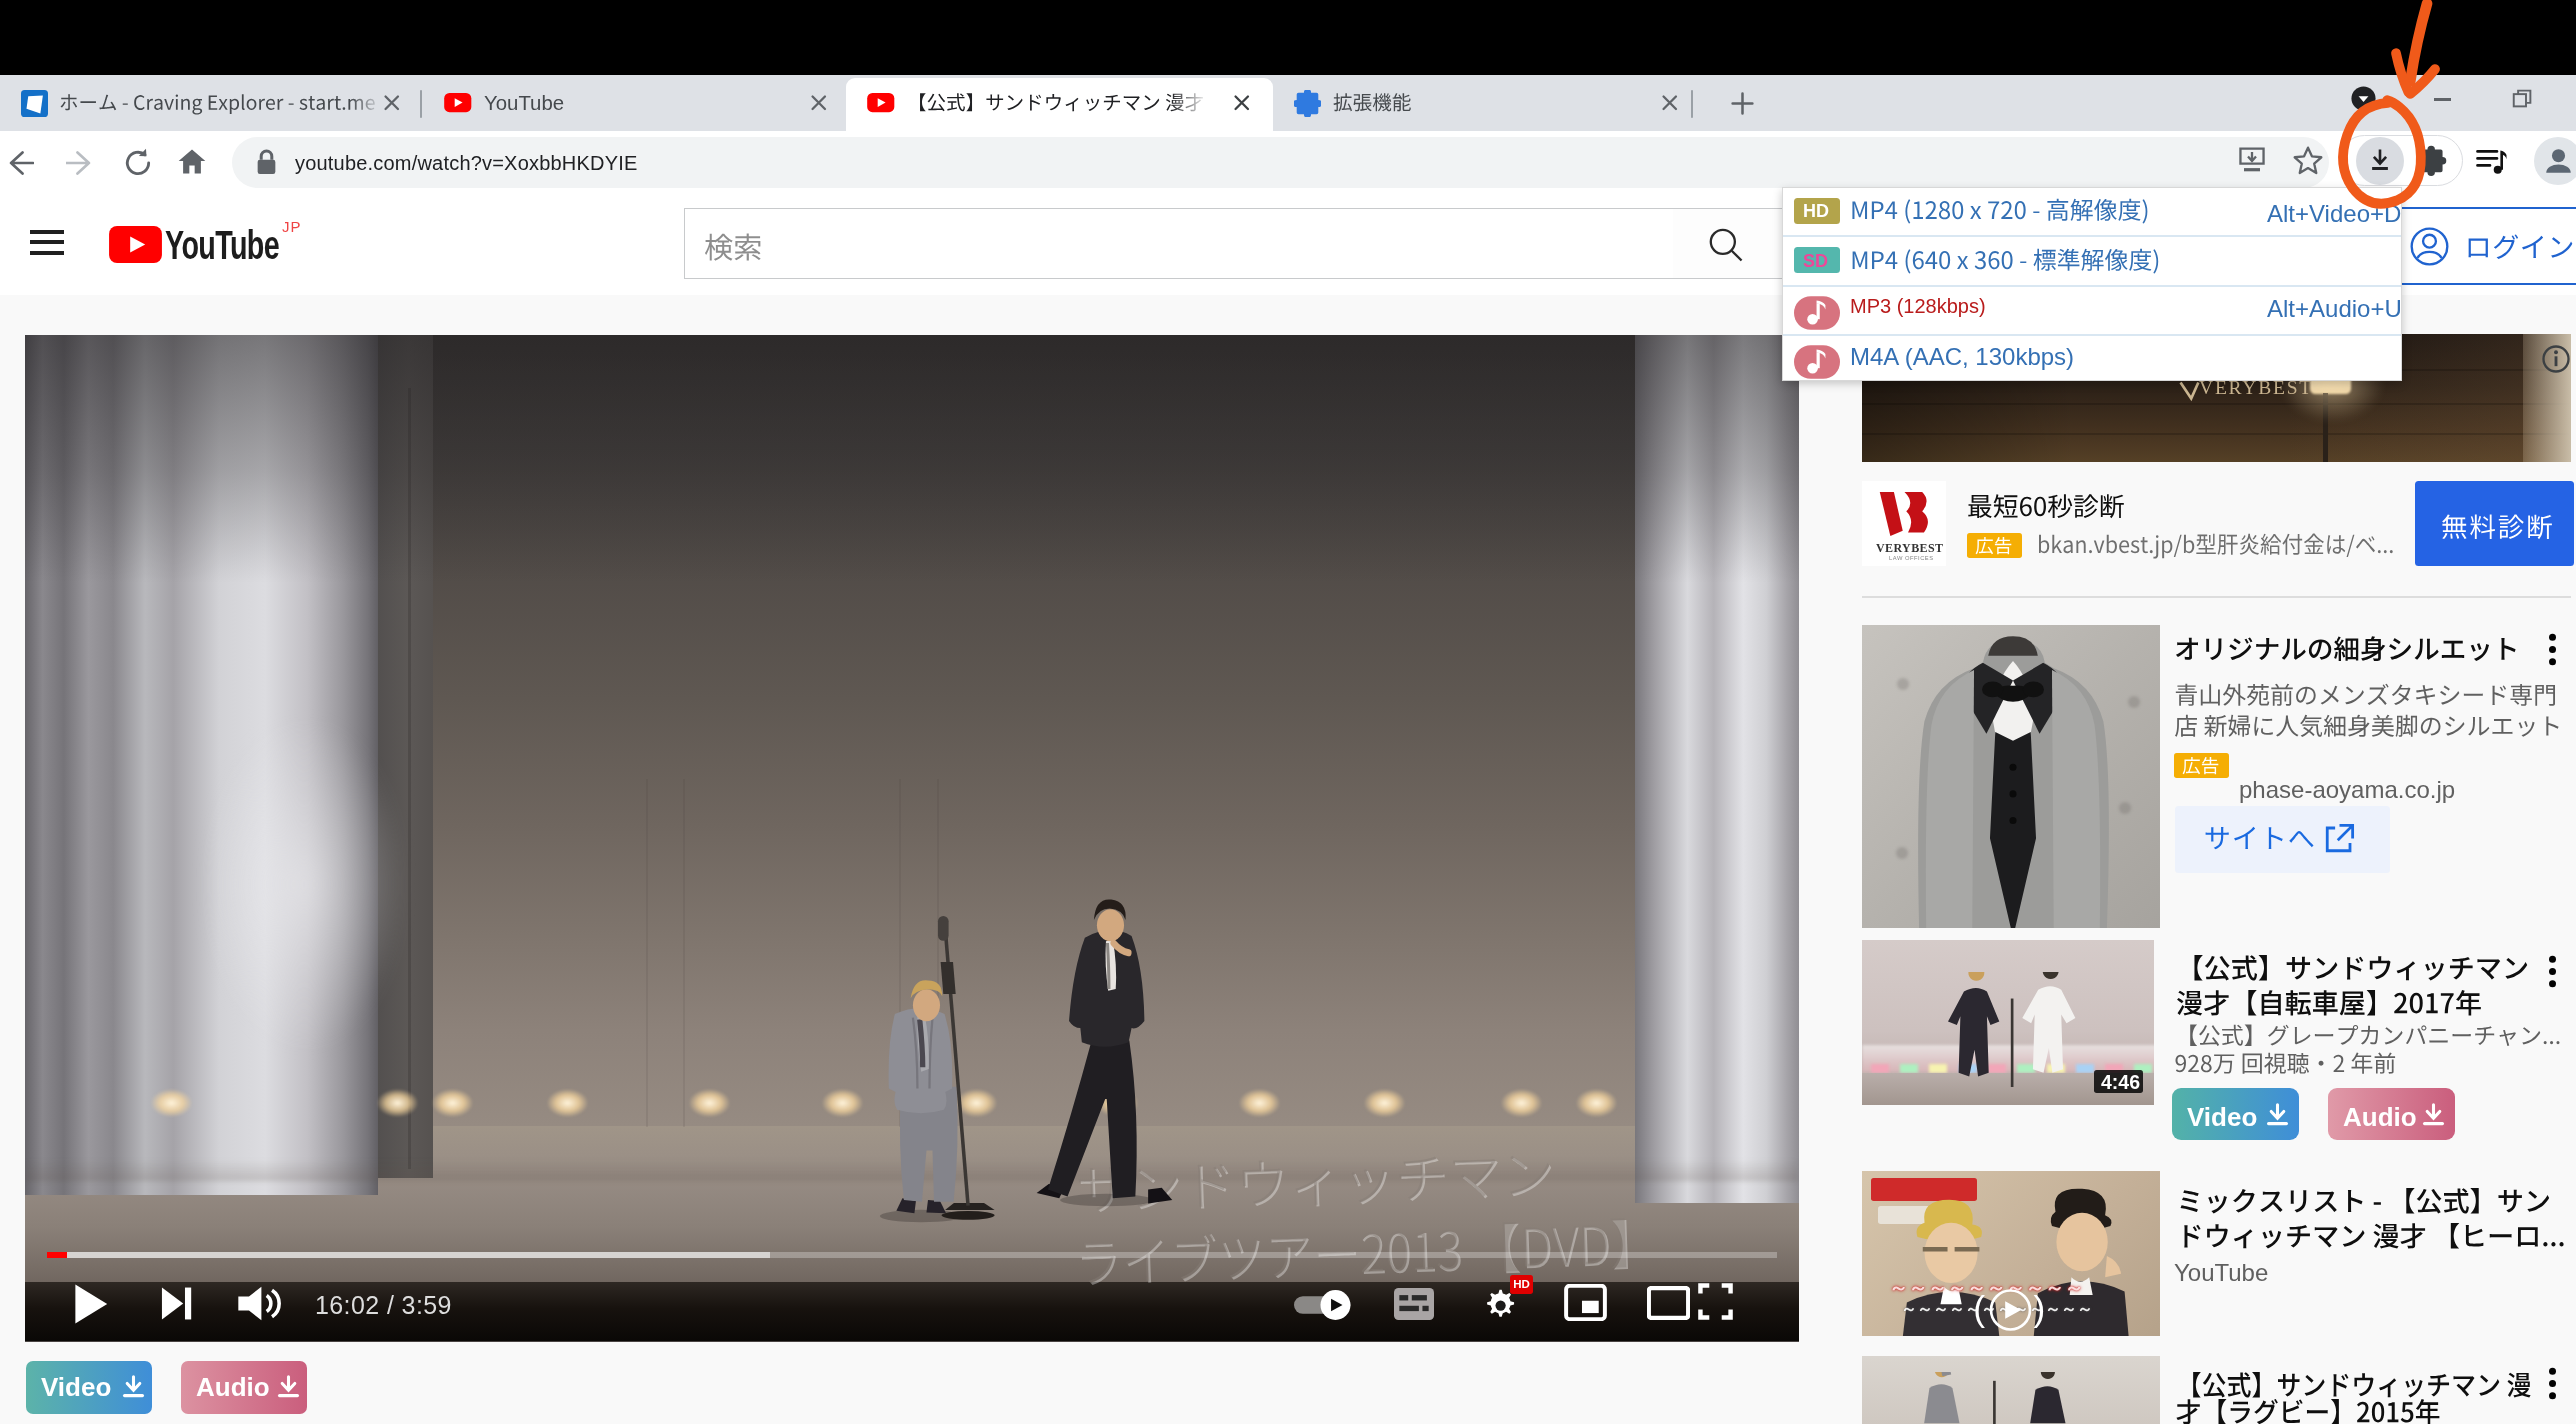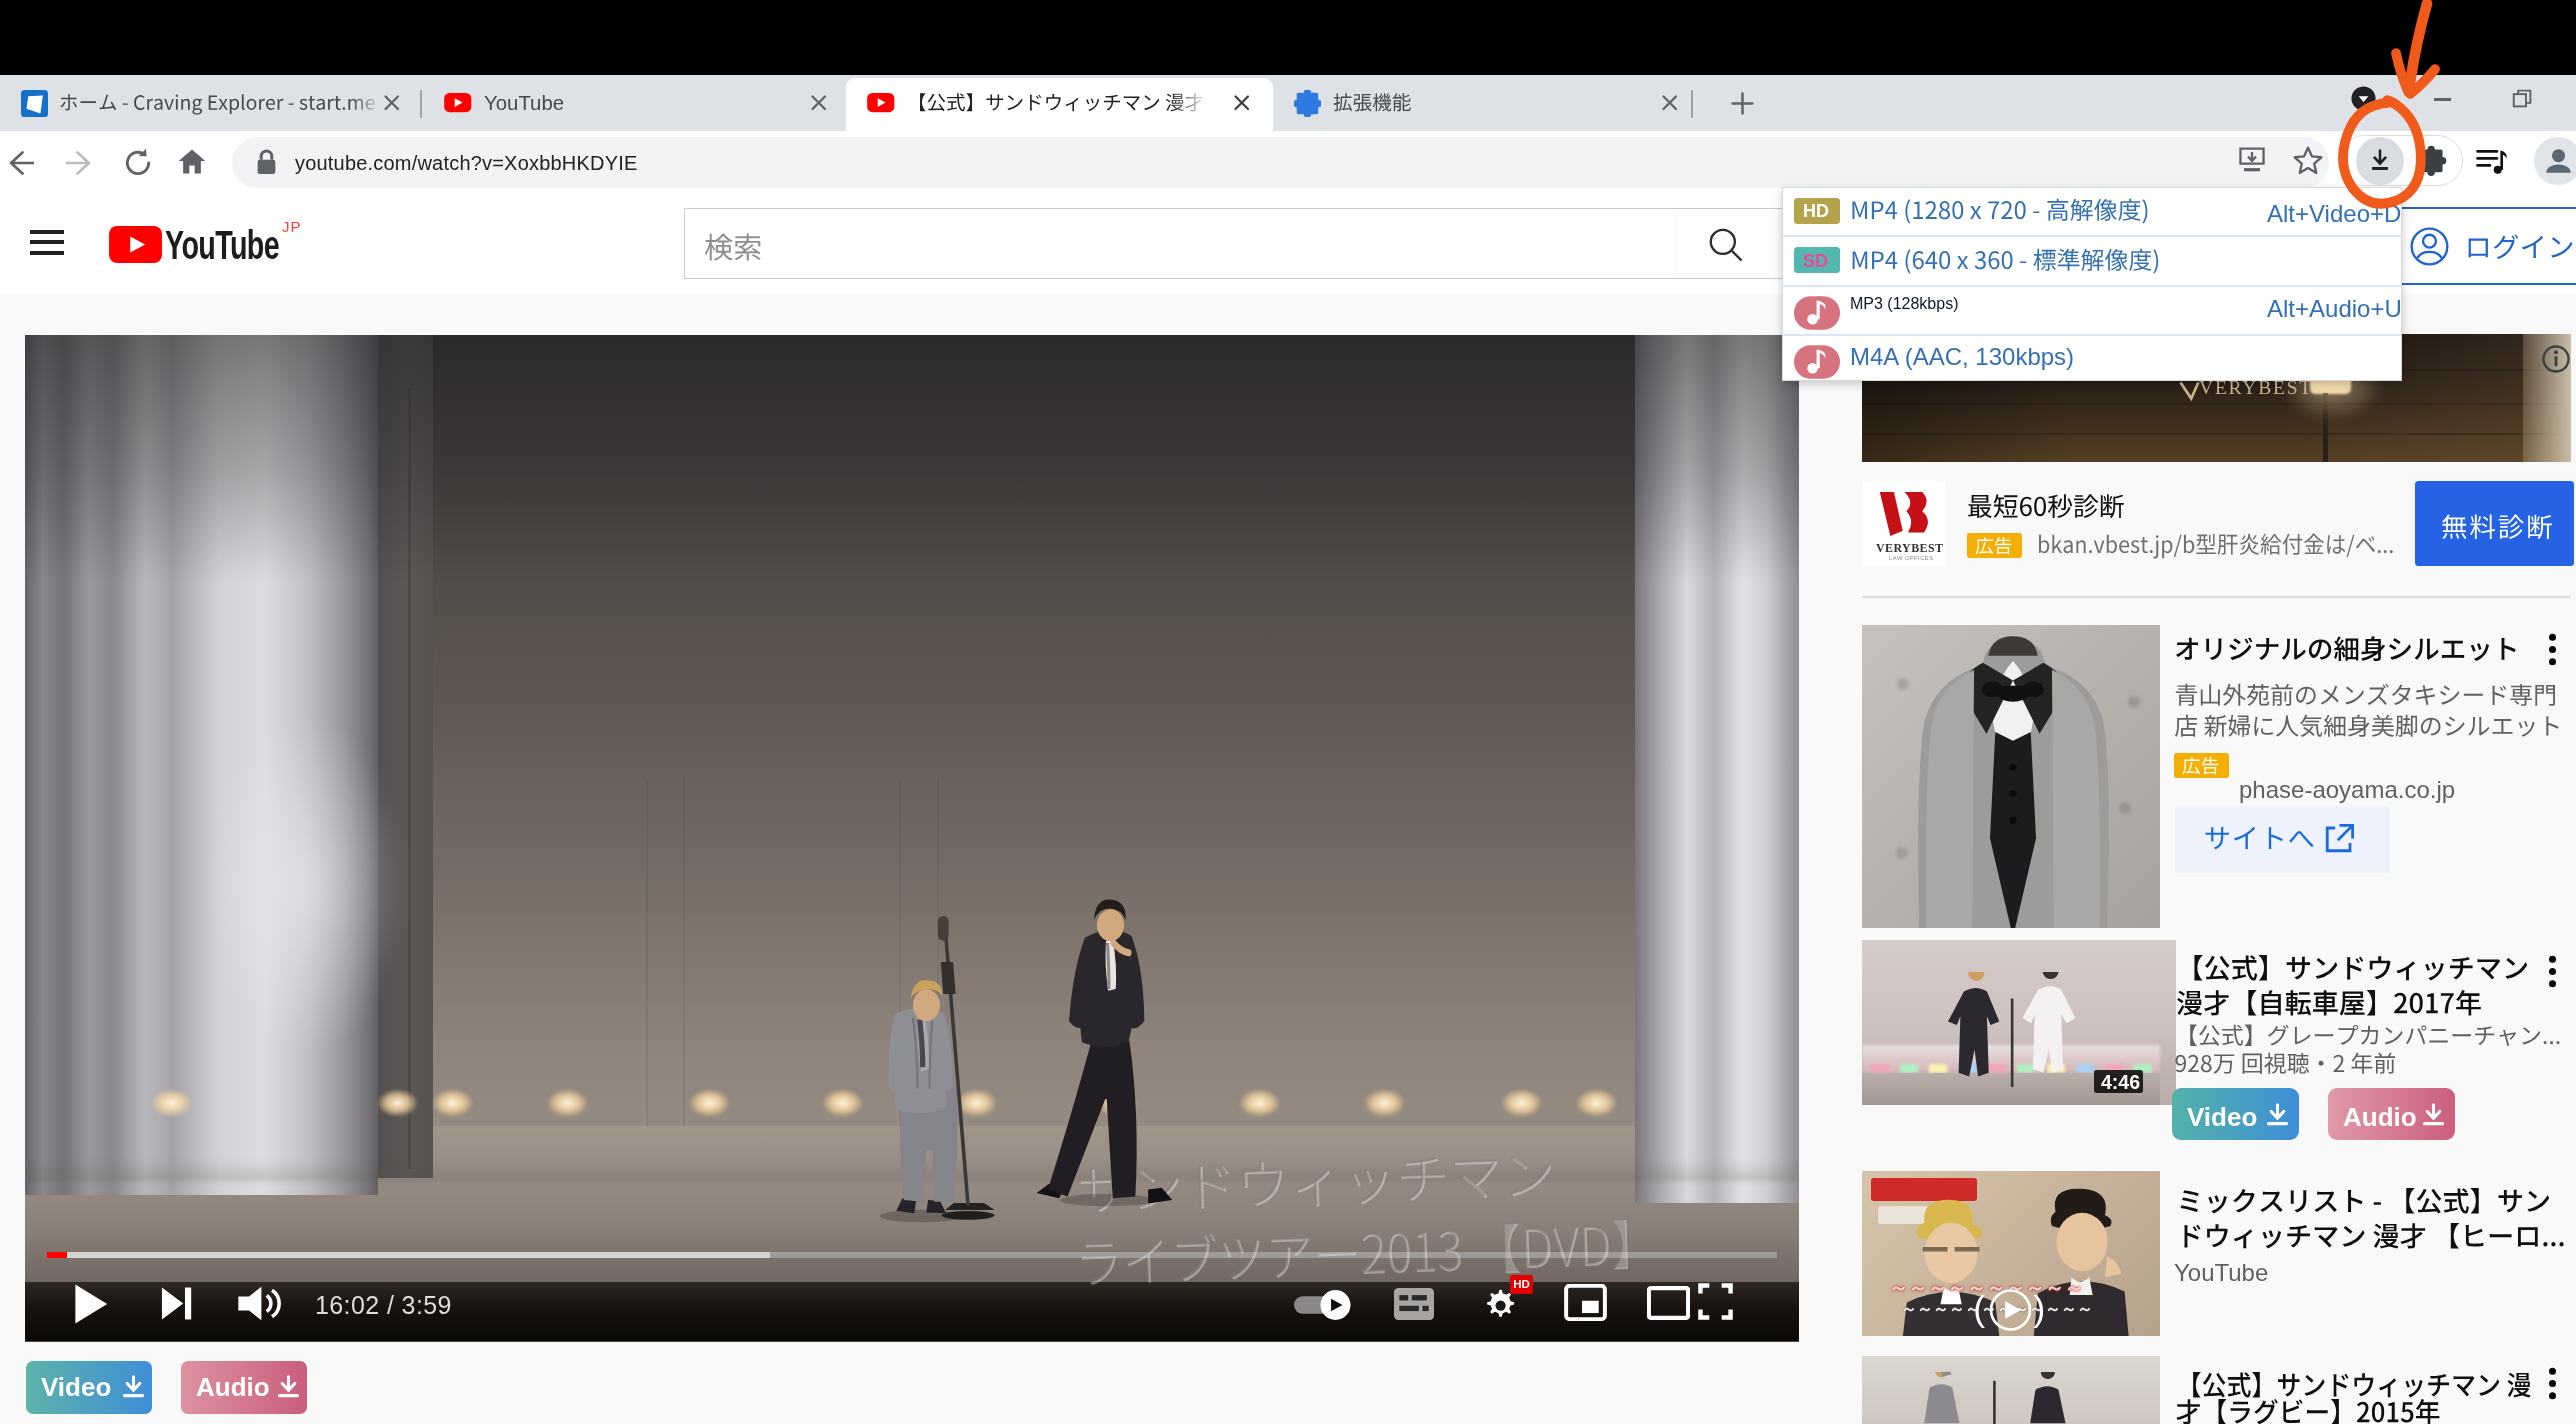--- a/index.html
+++ b/index.html
@@ -358,21 +358,21 @@
     </svg>
 <svg class="ab" style="left:2322px;top:821px;" width="35" height="35" viewBox="0 0 40 40">
       <path d="M15 8 H6 V34 H32 V25" stroke="#1a6ae0" stroke-width="3.2" fill="none"></path>
       <path d="M20 5 H35 V20 M35 5 L18 22" stroke="#1a6ae0" stroke-width="3.2" fill="none"></path>
     </svg>
 <svg class="ab" style="left:2542px;top:632px;" width="21" height="35" viewBox="0 0 24 40">
       <circle cx="12" cy="6" r="4" fill="#030303"></circle>
       <circle cx="12" cy="20" r="4" fill="#030303"></circle>
       <circle cx="12" cy="34" r="4" fill="#030303"></circle>
     </svg>
-<div class="ab" style="left:1862px;top:940px;width:314px;height:165px;overflow:hidden;background:linear-gradient(180deg,#d5cbc9 0%,#cdc1bf 55%,#c3b5b2 75%,#baaca8 100%)">
+<div class="ab" style="left:1862px;top:940px;width:292px;height:165px;overflow:hidden;background:linear-gradient(180deg,#d5cbc9 0%,#cdc1bf 55%,#c3b5b2 75%,#baaca8 100%)">
 <div class="ab" style="left:0px;top:105px;width:298px;height:27px;background:linear-gradient(180deg,rgba(255,255,255,.55),rgba(240,180,190,.45));filter:blur(1.8px)"></div>
 <div class="ab" style="left:9px;top:124px;width:18px;height:9px;background:#f2a6b8;filter:blur(1.8px)"></div>
 <div class="ab" style="left:38px;top:124px;width:18px;height:9px;background:#aef0c0;filter:blur(1.8px)"></div>
 <div class="ab" style="left:67px;top:124px;width:18px;height:9px;background:#f7f3b0;filter:blur(1.8px)"></div>
 <div class="ab" style="left:97px;top:124px;width:18px;height:9px;background:#a9d2f5;filter:blur(1.8px)"></div>
 <div class="ab" style="left:126px;top:124px;width:18px;height:9px;background:#f2a6b8;filter:blur(1.8px)"></div>
 <div class="ab" style="left:155px;top:124px;width:18px;height:9px;background:#aef0c0;filter:blur(1.8px)"></div>
 <div class="ab" style="left:185px;top:124px;width:18px;height:9px;background:#f7f3b0;filter:blur(1.8px)"></div>
 <div class="ab" style="left:214px;top:124px;width:18px;height:9px;background:#a9d2f5;filter:blur(1.8px)"></div>
 <div class="ab" style="left:243px;top:124px;width:18px;height:9px;background:#f2a6b8;filter:blur(1.8px)"></div>
@@ -486,21 +486,21 @@
 <div class="ab" style="left:1803px;top:251px;font-size:18px;color:#ec4899;font-weight:700;white-space:nowrap;">SD</div>
 <svg class="ab" style="left:1850px;top:245px;" width="314" height="31" viewBox="0 0 354 35">
       <path transform="translate(0,27)" d="M2.7 0.0V-19.8H5.7L9.5 -9.2Q9.9 -8.2 10.2 -7.2Q10.6 -6.1 10.9 -5.1H11.1Q11.4 -6.1 11.8 -7.2Q12.1 -8.2 12.4 -9.2L16.2 -19.8H19.2V0.0H16.9V-11.0Q16.9 -11.8 16.9 -12.8Q17 -13.9 17.1 -14.9Q17.1 -15.9 17.2 -16.8H17.1L15.5 -12.3L11.8 -2.0H10.1L6.3 -12.3L4.8 -16.8H4.7Q4.7 -15.9 4.8 -14.9Q4.9 -13.9 4.9 -12.8Q5 -11.8 5 -11.0V0.0Z M24.6 0.0V-19.8H30.3Q32.5 -19.8 34.2 -19.2Q35.8 -18.7 36.8 -17.4Q37.7 -16.2 37.7 -14.0Q37.7 -11.9 36.8 -10.6Q35.9 -9.2 34.2 -8.5Q32.6 -7.9 30.4 -7.9H27.1V0.0ZM27.1 -9.9H30.1Q32.7 -9.9 33.9 -10.9Q35.2 -11.9 35.2 -14.0Q35.2 -16.1 33.9 -16.9Q32.6 -17.8 30 -17.8H27.1Z M48.2 0.0V-13.5Q48.2 -14.2 48.2 -15.3Q48.3 -16.3 48.3 -17.1H48.2Q47.9 -16.4 47.5 -15.6Q47.1 -14.9 46.6 -14.2L42.1 -7.4H53.2V-5.5H39.5V-7.1L47.8 -19.8H50.5V0.0Z M66.5 5.3Q64.6 2.3 63.6 -1.1Q62.5 -4.4 62.5 -8.4Q62.5 -12.4 63.6 -15.7Q64.6 -19.1 66.5 -22.1L68 -21.4Q66.3 -18.5 65.4 -15.2Q64.6 -11.8 64.6 -8.4Q64.6 -4.9 65.4 -1.6Q66.3 1.7 68 4.6Z M77.3 0.4Q75.9 0.4 74.7 -0.3Q73.5 -0.9 72.6 -2.1Q71.7 -3.3 71.2 -5.2Q70.7 -7 70.7 -9.4Q70.7 -12.3 71.3 -14.4Q71.9 -16.4 72.9 -17.7Q73.9 -19 75.2 -19.6Q76.6 -20.2 78 -20.2Q79.5 -20.2 80.7 -19.6Q81.8 -19 82.6 -18.1L81.3 -16.6Q80.7 -17.3 79.8 -17.7Q79 -18.1 78.1 -18.1Q76.7 -18.1 75.6 -17.3Q74.4 -16.5 73.7 -14.6Q73 -12.7 73 -9.4Q73 -6.9 73.5 -5.2Q74 -3.4 75 -2.5Q75.9 -1.6 77.3 -1.6Q78.3 -1.6 79 -2.2Q79.8 -2.7 80.2 -3.7Q80.7 -4.7 80.7 -6.1Q80.7 -7.4 80.3 -8.4Q79.9 -9.4 79.1 -9.9Q78.3 -10.5 77.1 -10.5Q76.1 -10.5 75 -9.8Q73.9 -9.2 72.9 -7.7L72.8 -9.7Q73.5 -10.5 74.2 -11.1Q75 -11.7 75.8 -12.0Q76.7 -12.3 77.5 -12.3Q79.2 -12.3 80.4 -11.6Q81.6 -10.9 82.3 -9.5Q83 -8.2 83 -6.1Q83 -4.2 82.2 -2.7Q81.4 -1.3 80.1 -0.5Q78.9 0.4 77.3 0.4Z M93.3 0.0V-13.5Q93.3 -14.2 93.4 -15.3Q93.4 -16.3 93.5 -17.1H93.4Q93 -16.4 92.6 -15.6Q92.2 -14.9 91.8 -14.2L87.3 -7.4H98.3V-5.5H84.7V-7.1L92.9 -19.8H95.7V0.0Z M106.7 0.4Q104.8 0.4 103.4 -0.8Q102 -1.9 101.2 -4.2Q100.5 -6.5 100.5 -10.0Q100.5 -13.4 101.2 -15.7Q102 -17.9 103.4 -19.0Q104.8 -20.2 106.7 -20.2Q108.5 -20.2 109.9 -19.0Q111.3 -17.9 112 -15.7Q112.8 -13.4 112.8 -10.0Q112.8 -6.5 112 -4.2Q111.3 -1.9 109.9 -0.8Q108.5 0.4 106.7 0.4ZM106.7 -1.6Q107.8 -1.6 108.6 -2.5Q109.5 -3.4 110 -5.2Q110.4 -7.1 110.4 -10.0Q110.4 -12.9 110 -14.7Q109.5 -16.5 108.6 -17.3Q107.8 -18.2 106.7 -18.2Q105.5 -18.2 104.7 -17.3Q103.8 -16.5 103.3 -14.7Q102.9 -12.9 102.9 -10.0Q102.9 -7.1 103.3 -5.2Q103.8 -3.4 104.7 -2.5Q105.5 -1.6 106.7 -1.6Z M120.6 0 125.4 -7.6 121 -14.7H123.6L125.6 -11.4Q125.9 -10.8 126.3 -10.2Q126.7 -9.6 127 -9.0H127.2Q127.5 -9.6 127.8 -10.2Q128.1 -10.8 128.5 -11.4L130.3 -14.7H132.8L128.4 -7.4L133.2 0.0H130.5L128.4 -3.4Q128 -4.1 127.6 -4.8Q127.2 -5.4 126.8 -6.1H126.6Q126.3 -5.4 125.9 -4.8Q125.5 -4.1 125.2 -3.4L123.2 0.0Z M146.8 0.4Q145.2 0.4 144.1 -0.0Q142.9 -0.4 142 -1.0Q141.1 -1.7 140.5 -2.4L141.7 -4.0Q142.6 -3.1 143.8 -2.4Q144.9 -1.7 146.6 -1.7Q147.8 -1.7 148.7 -2.1Q149.6 -2.6 150.1 -3.4Q150.6 -4.2 150.6 -5.4Q150.6 -6.6 150 -7.5Q149.5 -8.4 148.1 -8.8Q146.8 -9.3 144.5 -9.3V-11.2Q146.5 -11.2 147.7 -11.7Q148.9 -12.2 149.4 -13.1Q149.9 -14 149.9 -15.0Q149.9 -16.4 149.1 -17.3Q148.2 -18.1 146.6 -18.1Q145.4 -18.1 144.4 -17.6Q143.4 -17.1 142.5 -16.2L141.2 -17.8Q142.3 -18.8 143.7 -19.5Q145 -20.2 146.7 -20.2Q148.4 -20.2 149.7 -19.6Q151 -19 151.7 -17.9Q152.5 -16.8 152.5 -15.2Q152.5 -13.4 151.5 -12.2Q150.5 -11 149 -10.4V-10.3Q150.1 -10 151.1 -9.4Q152 -8.7 152.6 -7.7Q153.1 -6.6 153.1 -5.3Q153.1 -3.5 152.3 -2.3Q151.4 -1 150 -0.3Q148.5 0.4 146.8 0.4Z M162.8 0.4Q161.4 0.4 160.2 -0.3Q159 -0.9 158.1 -2.1Q157.2 -3.3 156.7 -5.2Q156.2 -7 156.2 -9.4Q156.2 -12.3 156.8 -14.4Q157.4 -16.4 158.4 -17.7Q159.4 -19 160.7 -19.6Q162 -20.2 163.5 -20.2Q165 -20.2 166.2 -19.6Q167.3 -19 168.1 -18.1L166.7 -16.6Q166.2 -17.3 165.3 -17.7Q164.5 -18.1 163.6 -18.1Q162.2 -18.1 161 -17.3Q159.9 -16.5 159.2 -14.6Q158.5 -12.7 158.5 -9.4Q158.5 -6.9 159 -5.2Q159.5 -3.4 160.4 -2.5Q161.4 -1.6 162.8 -1.6Q163.7 -1.6 164.5 -2.2Q165.2 -2.7 165.7 -3.7Q166.1 -4.7 166.1 -6.1Q166.1 -7.4 165.7 -8.4Q165.3 -9.4 164.6 -9.9Q163.8 -10.5 162.6 -10.5Q161.6 -10.5 160.5 -9.8Q159.4 -9.2 158.4 -7.7L158.3 -9.7Q158.9 -10.5 159.7 -11.1Q160.5 -11.7 161.3 -12.0Q162.2 -12.3 163 -12.3Q164.6 -12.3 165.9 -11.6Q167.1 -10.9 167.8 -9.5Q168.5 -8.2 168.5 -6.1Q168.5 -4.2 167.7 -2.7Q166.9 -1.3 165.6 -0.5Q164.3 0.4 162.8 0.4Z M177.2 0.4Q175.3 0.4 173.9 -0.8Q172.5 -1.9 171.7 -4.2Q171 -6.5 171 -10.0Q171 -13.4 171.7 -15.7Q172.5 -17.9 173.9 -19.0Q175.3 -20.2 177.2 -20.2Q179 -20.2 180.4 -19.0Q181.8 -17.9 182.5 -15.7Q183.3 -13.4 183.3 -10.0Q183.3 -6.5 182.5 -4.2Q181.8 -1.9 180.4 -0.8Q179 0.4 177.2 0.4ZM177.2 -1.6Q178.3 -1.6 179.1 -2.5Q180 -3.4 180.4 -5.2Q180.9 -7.1 180.9 -10.0Q180.9 -12.9 180.4 -14.7Q180 -16.5 179.1 -17.3Q178.3 -18.2 177.2 -18.2Q176 -18.2 175.2 -17.3Q174.3 -16.5 173.8 -14.7Q173.4 -12.9 173.4 -10.0Q173.4 -7.1 173.8 -5.2Q174.3 -3.4 175.2 -2.5Q176 -1.6 177.2 -1.6Z M191.9 -6.6V-8.5H198.8V-6.6Z M217.9 -9.8H230.6V-8.3H217.9ZM216.4 -21.5H232.0V-19.8H216.4ZM216.2 -6.3H232.0V-4.6H216.2ZM227 -3 228.4 -4.0Q229.1 -3.3 229.8 -2.6Q230.5 -1.9 231.2 -1.1Q231.8 -0.4 232.2 0.2L230.7 1.2Q230.3 0.7 229.7 -0.1Q229.1 -0.8 228.4 -1.6Q227.6 -2.3 227 -3.0ZM219 -16.3V-13.0H229.5V-16.3ZM217.2 -17.9H231.3V-11.4H217.2ZM223.1 -5.6H225.0V0.1Q225 0.8 224.9 1.3Q224.7 1.7 224.2 1.9Q223.6 2.1 222.8 2.1Q221.9 2.2 220.7 2.2Q220.6 1.8 220.4 1.3Q220.3 0.9 220.1 0.5Q221 0.5 221.8 0.5Q222.5 0.5 222.7 0.5Q223 0.5 223 0.4Q223.1 0.3 223.1 0.1ZM219.4 -4 220.9 -3.2Q220.1 -1.9 218.9 -0.8Q217.7 0.4 216.5 1.2Q216.3 0.9 215.9 0.6Q215.6 0.2 215.2 0.0Q216.4 -0.8 217.6 -1.9Q218.7 -3 219.4 -4.0ZM221.2 -20.5H222.9V-17.0H221.2ZM221.4 -17.2H222.9V-12.1H221.4ZM225.4 -20.5H227.0V-17.0H225.4ZM225.4 -17.2H226.9V-12.1H225.4ZM207.5 -16.8H216.2V-14.9H207.5ZM211.3 -22.7H213.1V2.1H211.3ZM211.2 -15.7 212.5 -15.3Q212.2 -13.7 211.7 -11.9Q211.2 -10.2 210.6 -8.5Q210 -6.9 209.4 -5.4Q208.7 -4 208 -3.0Q207.8 -3.4 207.5 -3.9Q207.2 -4.4 206.9 -4.7Q207.6 -5.6 208.3 -6.9Q208.9 -8.2 209.5 -9.7Q210 -11.2 210.5 -12.7Q210.9 -14.3 211.2 -15.7ZM213 -13.2Q213.2 -13 213.7 -12.3Q214.2 -11.6 214.7 -10.8Q215.3 -10 215.8 -9.3Q216.2 -8.6 216.4 -8.3L215.3 -6.8Q215 -7.3 214.6 -8.1Q214.2 -8.8 213.7 -9.7Q213.2 -10.5 212.8 -11.3Q212.4 -12 212.1 -12.4Z M236.2 -21.1 237.2 -22.5Q238 -22.3 238.8 -21.9Q239.6 -21.6 240.4 -21.2Q241.1 -20.8 241.6 -20.5L240.5 -18.9Q240 -19.2 239.3 -19.7Q238.6 -20.1 237.8 -20.5Q236.9 -20.8 236.2 -21.1ZM234.2 -16.6 235.2 -18.1Q235.9 -17.9 236.7 -17.5Q237.6 -17.2 238.3 -16.9Q239.1 -16.6 239.6 -16.2L238.6 -14.6Q238.1 -15 237.3 -15.3Q236.6 -15.7 235.8 -16.0Q234.9 -16.4 234.2 -16.6ZM234.9 -8.1Q235.7 -8.7 236.6 -9.6Q237.5 -10.5 238.4 -11.6Q239.4 -12.6 240.3 -13.6L241.4 -12.2Q240.2 -10.8 238.9 -9.3Q237.6 -7.8 236.3 -6.5ZM245.5 -7.2H247.5V2.2H245.5ZM234.5 -5.0H258.8V-3.1H234.5ZM245.2 -22.8 247.1 -22.2Q246.5 -20.7 245.5 -19.3Q244.5 -17.9 243.5 -16.6Q242.4 -15.4 241.3 -14.5Q241.1 -14.7 240.8 -14.9Q240.6 -15.2 240.2 -15.5Q239.9 -15.7 239.7 -15.9Q241.3 -17.1 242.8 -19.0Q244.3 -20.8 245.2 -22.8ZM243.1 -18 245.1 -19.7V-8.5H243.1ZM244.3 -19.7H257.6V-18.1H243.3ZM243.1 -9.0H258.3V-7.4H243.1ZM243.9 -16.1H256.8V-14.6H243.9ZM243.9 -12.6H256.8V-11.1H243.9ZM249.5 -19.1H251.4V-8.4H249.5ZM250.9 -22.7 253.1 -22.3Q252.5 -21.2 251.9 -20.2Q251.3 -19.2 250.7 -18.5L249.1 -19.0Q249.6 -19.7 250.1 -20.8Q250.6 -21.9 250.9 -22.7Z M263.8 -15.8H271.6V-14.2H263.8ZM263.8 -11.2H271.6V-9.7H263.8ZM263.8 -6.6H271.6V-5.0H263.8ZM275.3 -9.9H285.6V-8.1H275.3ZM265.2 -20.3H269.7V-18.7H265.2ZM273.6 -21.3H284.2V-19.6H273.6ZM273.3 -4.8H286.1V-3.0H273.3ZM279 -12.7H280.9V2.0H279.0ZM267.2 -15.1H268.6V-5.9H267.2ZM283.5 -21.3H285.4Q285.4 -21.3 285.3 -21.0Q285.3 -20.8 285.3 -20.6Q285.2 -18.3 285.1 -16.9Q285 -15.5 284.8 -14.7Q284.6 -14 284.3 -13.7Q284 -13.3 283.7 -13.2Q283.3 -13 282.8 -13.0Q282.4 -12.9 281.6 -13.0Q280.8 -13 280 -13.0Q280 -13.4 279.9 -13.9Q279.7 -14.4 279.5 -14.7Q280.3 -14.6 281 -14.6Q281.7 -14.6 282 -14.6Q282.3 -14.6 282.4 -14.6Q282.6 -14.7 282.8 -14.8Q282.9 -15 283.1 -15.7Q283.2 -16.3 283.3 -17.6Q283.4 -18.9 283.5 -21.0ZM275.4 -12.4 277.2 -12.1Q276.8 -10.2 276.1 -8.5Q275.4 -6.7 274.6 -5.5Q274.4 -5.6 274.1 -5.8Q273.8 -6 273.5 -6.1Q273.2 -6.2 273 -6.3Q273.9 -7.5 274.5 -9.1Q275.1 -10.7 275.4 -12.4ZM265.2 -22.7 267.1 -22.3Q266.5 -20.5 265.8 -18.7Q265.1 -17 264.3 -15.5Q263.4 -14 262.5 -12.9Q262.3 -13 262 -13.3Q261.8 -13.5 261.5 -13.7Q261.2 -14 260.9 -14.1Q262.4 -15.6 263.5 -17.9Q264.6 -20.2 265.2 -22.7ZM263 -15.8H264.7V-8.6Q264.7 -7.4 264.6 -6.0Q264.6 -4.6 264.3 -3.1Q264.1 -1.6 263.7 -0.3Q263.2 1.1 262.5 2.2Q262.3 2.1 262.1 1.9Q261.8 1.7 261.5 1.5Q261.2 1.4 261 1.3Q261.9 -0.2 262.4 -1.9Q262.8 -3.6 262.9 -5.4Q263 -7.1 263 -8.7ZM271.1 -15.8H272.8V-0.1Q272.8 0.7 272.6 1.1Q272.4 1.6 271.9 1.8Q271.4 2 270.5 2.1Q269.6 2.1 268.2 2.1Q268.2 1.8 268 1.3Q267.8 0.7 267.6 0.4Q268.6 0.4 269.5 0.4Q270.3 0.4 270.6 0.4Q270.8 0.4 271 0.3Q271.1 0.2 271.1 -0.1ZM277.4 -20.8H279.3Q279.1 -18.9 278.5 -17.3Q278 -15.7 276.9 -14.4Q275.8 -13.1 273.9 -12.2Q273.7 -12.6 273.4 -13.0Q273.1 -13.4 272.8 -13.6Q274.4 -14.3 275.4 -15.4Q276.3 -16.5 276.8 -17.9Q277.3 -19.2 277.4 -20.8ZM269.2 -20.3H269.6L269.9 -20.4L271.1 -19.6Q270.7 -18.3 270 -17.0Q269.3 -15.6 268.7 -14.7Q268.5 -14.9 268.1 -15.1Q267.7 -15.3 267.4 -15.4Q267.7 -16 268.1 -16.8Q268.4 -17.6 268.7 -18.4Q269 -19.3 269.2 -19.9Z M299.8 -22.6 301.8 -22.3Q300.7 -20.4 299.1 -18.4Q297.6 -16.4 295.4 -14.8Q295.1 -15.1 294.7 -15.4Q294.3 -15.7 293.9 -15.9Q295.3 -16.9 296.4 -18.1Q297.6 -19.2 298.4 -20.4Q299.3 -21.6 299.8 -22.6ZM300 -20.9H306.5V-19.4H298.7ZM298 -15.9V-12.8H310.0V-15.9ZM296.2 -17.4H312.0V-11.3H296.2ZM303 -16.7H304.9V-12.2H303.0ZM303.1 -12.7 304.7 -12.0Q303.6 -11 302.1 -10.0Q300.6 -9.1 298.9 -8.3Q297.3 -7.5 295.7 -7.0Q295.6 -7.2 295.4 -7.4Q295.2 -7.7 294.9 -7.9Q294.7 -8.2 294.5 -8.4Q296.1 -8.8 297.7 -9.5Q299.3 -10.1 300.7 -11.0Q302.1 -11.8 303.1 -12.7ZM300.3 -9.8 301.6 -10.6Q303.2 -9.5 304.1 -8.1Q305.1 -6.7 305.5 -5.3Q306 -3.9 306 -2.5Q306 -1.2 305.7 -0.2Q305.3 0.8 304.6 1.3Q304 1.8 303.4 2.0Q302.8 2.2 302 2.2Q301.6 2.2 301 2.2Q300.5 2.1 299.9 2.1Q299.9 1.8 299.8 1.3Q299.6 0.7 299.4 0.4Q300 0.4 300.6 0.5Q301.2 0.5 301.6 0.5Q302.1 0.5 302.5 0.4Q302.9 0.3 303.2 0.0Q303.9 -0.4 304.1 -1.5Q304.3 -2.6 304 -4.1Q303.8 -5.5 302.9 -7.0Q302 -8.5 300.3 -9.8ZM302.7 -8.7 303.9 -7.9Q303 -7 301.6 -6.1Q300.2 -5.2 298.7 -4.4Q297.2 -3.7 295.8 -3.2Q295.6 -3.5 295.3 -3.9Q295.1 -4.3 294.8 -4.5Q296.1 -4.9 297.6 -5.6Q299.1 -6.3 300.5 -7.1Q301.8 -7.9 302.7 -8.7ZM304.1 -5.8 305.4 -4.8Q304.3 -3.6 302.6 -2.4Q300.9 -1.2 299 -0.2Q297.1 0.8 295.4 1.5Q295.2 1.1 294.9 0.7Q294.6 0.2 294.3 -0.0Q295.6 -0.5 296.9 -1.1Q298.3 -1.7 299.7 -2.5Q301 -3.3 302.2 -4.1Q303.3 -5 304.1 -5.8ZM311.4 -10.5 312.8 -9.3Q311.7 -8.4 310.4 -7.4Q309.1 -6.5 308.1 -5.9L306.9 -6.9Q307.6 -7.4 308.4 -8.0Q309.2 -8.6 310 -9.3Q310.8 -9.9 311.4 -10.5ZM306.1 -12.4Q306.7 -9.8 307.6 -7.5Q308.6 -5.2 310 -3.4Q311.4 -1.6 313.2 -0.6Q313 -0.4 312.7 -0.2Q312.5 0.1 312.2 0.4Q312 0.7 311.9 1.0Q310 -0.2 308.5 -2.2Q307.1 -4.1 306.1 -6.7Q305.1 -9.2 304.4 -12.0ZM305.8 -20.9H306.3L306.6 -21.1L307.9 -20.2Q307.2 -19.1 306.4 -17.9Q305.5 -16.8 304.7 -16.0Q304.5 -16.3 304.1 -16.6Q303.8 -17 303.5 -17.2Q304.2 -17.9 304.8 -18.8Q305.5 -19.8 305.8 -20.6ZM293.4 -22.5 295.3 -22.0Q294.5 -19.7 293.5 -17.4Q292.4 -15.1 291.2 -13.1Q290 -11 288.6 -9.4Q288.5 -9.7 288.4 -10.1Q288.2 -10.5 288 -10.9Q287.8 -11.3 287.6 -11.5Q288.8 -12.9 289.8 -14.6Q290.9 -16.4 291.8 -18.4Q292.7 -20.5 293.4 -22.5ZM291.2 -15.9 293.1 -17.8 293.1 -17.7V2.2H291.2Z M320.2 -15.1H339.4V-13.4H320.2ZM320.5 -7.2H336.0V-5.6H320.5ZM324.5 -17.5H326.4V-10.6H333.0V-17.5H335.0V-9.0H324.5ZM335.5 -7.2H335.9L336.2 -7.3L337.5 -6.6Q336.4 -4.5 334.6 -3.0Q332.8 -1.5 330.6 -0.5Q328.3 0.6 325.7 1.2Q323.1 1.8 320.4 2.2Q320.3 1.8 320 1.3Q319.7 0.8 319.5 0.4Q322.1 0.2 324.5 -0.3Q327 -0.9 329.1 -1.8Q331.3 -2.6 332.9 -3.9Q334.5 -5.2 335.5 -6.9ZM325.4 -5.8Q326.7 -4 328.9 -2.7Q331.1 -1.4 333.9 -0.7Q336.8 0.1 340 0.5Q339.8 0.7 339.6 1.0Q339.4 1.3 339.2 1.6Q339 1.9 338.9 2.2Q335.5 1.8 332.6 0.8Q329.7 -0.1 327.4 -1.6Q325.1 -3.1 323.6 -5.2ZM327.3 -22.7H329.4V-19.0H327.3ZM318.3 -20.0H339.6V-18.2H318.3ZM317.4 -20.0H319.3V-12.2Q319.3 -10.6 319.2 -8.8Q319.1 -6.9 318.8 -5.0Q318.6 -3 318 -1.2Q317.5 0.7 316.6 2.2Q316.4 2 316.1 1.8Q315.8 1.6 315.5 1.4Q315.2 1.2 314.9 1.1Q315.8 -0.4 316.3 -2.1Q316.7 -3.8 317 -5.5Q317.2 -7.3 317.3 -9.0Q317.4 -10.7 317.4 -12.2Z M343.8 5.3 342.2 4.6Q344 1.7 344.8 -1.6Q345.7 -4.9 345.7 -8.4Q345.7 -11.8 344.8 -15.2Q344 -18.5 342.2 -21.4L343.8 -22.1Q345.6 -19.1 346.7 -15.7Q347.7 -12.4 347.7 -8.4Q347.7 -4.4 346.7 -1.1Q345.6 2.3 343.8 5.3Z" fill="#3470b4"></path>
     </svg>
 <svg class="ab" style="left:1794px;top:296px;" width="46" height="34" viewBox="0 0 52 38">
       <rect x="0" y="0" width="52" height="38" rx="19" fill="#d7737f"></rect>
       <circle cx="21" cy="26" r="6" fill="#fff"></circle>
       <rect x="25.5" y="8" width="3.6" height="18" fill="#fff"></rect>
       <path d="M25.5 8 q8 1 10 7 l0 -5 q-3 -4 -10 -5 z" fill="#fff"></path>
     </svg>
-<div class="ab" style="left:1850px;top:295px;font-size:16px;color:#0f172a;font-weight:400;white-space:nowrap;">MP3 (128kbps)</div>
+<div class="ab" style="left:1850px;top:295px;font-size:20px;color:#b91c1c;font-weight:400;white-space:nowrap;">MP3 (128kbps)</div>
 <div class="ab" style="left:2267px;top:295px;font-size:24px;color:#3470b4;font-weight:400;white-space:nowrap;">Alt+Audio+U</div>
 <svg class="ab" style="left:1794px;top:345px;" width="46" height="34" viewBox="0 0 52 38">
       <rect x="0" y="0" width="52" height="38" rx="19" fill="#d7737f"></rect>
       <circle cx="21" cy="26" r="6" fill="#fff"></circle>
       <rect x="25.5" y="8" width="3.6" height="18" fill="#fff"></rect>
       <path d="M25.5 8 q8 1 10 7 l0 -5 q-3 -4 -10 -5 z" fill="#fff"></path>
     </svg>
 <div class="ab" style="left:1850px;top:343px;font-size:24px;color:#3470b4;font-weight:400;white-space:nowrap;">M4A (AAC, 130kbps)</div>
 <svg class="ab" style="left:2271px;top:0px;" width="305" height="266" viewBox="0 0 344 300">
       <g transform="translate(-2560,0)" stroke="#f05a1a" fill="none" stroke-linecap="round">

